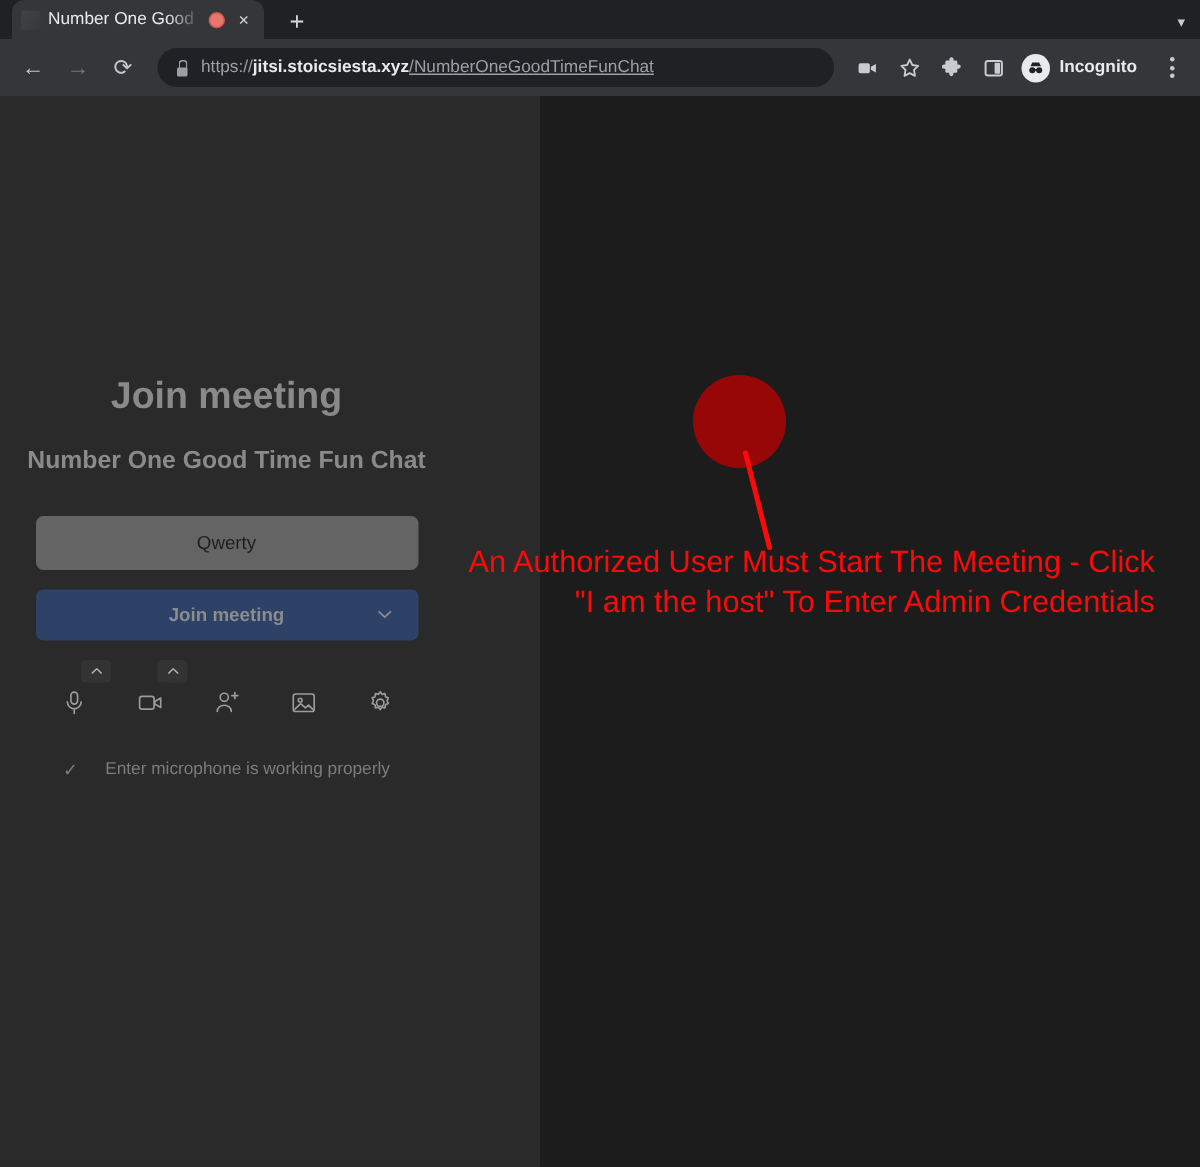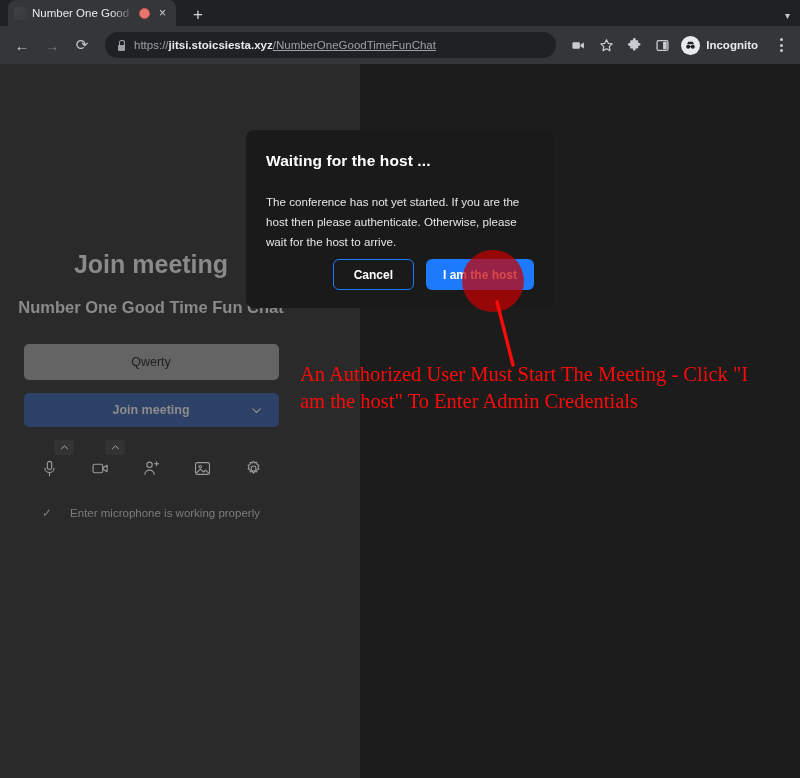--- a/index.html
+++ b/index.html
@@ -184,22 +184,22 @@
   .annot-layer {
     position: absolute; left: 0; top: 0; width: 800px; height: 714px;
     pointer-events: none; z-index: 60;
   }
   .annot-circle {
     position: absolute; left: 462px; top: 186px; width: 62px; height: 62px;
     border-radius: 50%; background: rgba(200, 0, 0, .72);
   }
   .annot-text {
     position: absolute; left: 300px; top: 297px; width: 470px;
-    text-align: left; color: #fb0a0a; font-size: 20.5px; line-height: 1.33;
-    font-family: Liberation Serif, serif;
+    text-align: right; color: #fb0a0a; font-size: 20.5px; line-height: 1.33;
+    font-family: Liberation Sans, sans-serif;
   }
 </style>
 </head>
 <body>
 
 <div class="app">
 
   <div class="chrome-tabstrip">
     <div class="tab">
       <span class="tab-favicon"></span>
@@ -340,28 +340,20 @@
           </div>
         </div>
 
         <div class="mic-status">
           <span class="chk">✓</span>
           <span>Enter microphone is working properly</span>
         </div>
       </div>
     </div>
 
-    <div class="dialog">
-      <div class="dlg-title">Waiting for the host ...</div>
-      <div class="dlg-body">The conference has not yet started. If you are the host then please authenticate. Otherwise, please wait for the host to arrive.</div>
-      <div class="dlg-actions">
-        <button class="btn-cancel">Cancel</button>
-        <button class="btn-host">I am the host</button>
-      </div>
-    </div>
 
     <div class="annot-layer">
       <div class="annot-circle"></div>
       <svg width="800" height="714" style="position:absolute;left:0;top:0;" aria-hidden="true">
         <line x1="497" y1="238" x2="513" y2="301" stroke="#fb0a0a" stroke-width="3.4" stroke-linecap="round"></line>
       </svg>
       <div class="annot-text">An Authorized User Must Start The Meeting - Click "I am the host" To Enter Admin Credentials</div>
     </div>
 
   </div>

